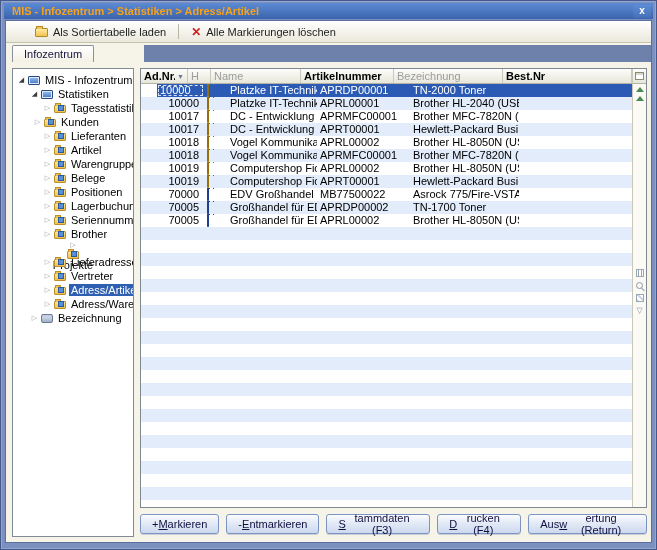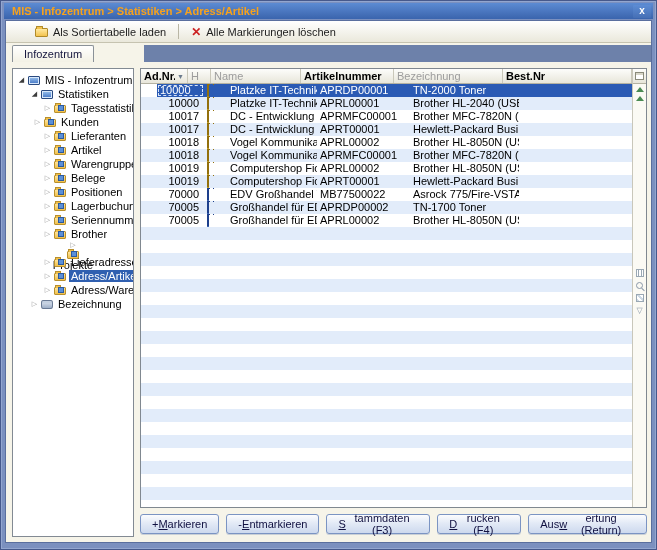--- a/index.html
+++ b/index.html
@@ -241,20 +241,25 @@
           <div class="tree-item" style=" flex-direction: column;">
             <span class="tree-glyph">▷</span>
             <span class="tree-icon icon-folder"></span>
             <span class="tree-label">Projekte</span>
           </div>
           <div class="tree-item" style="padding-left: 30px;">
             <span class="tree-glyph">▷</span>
             <span class="tree-icon icon-folder"></span>
             <span class="tree-label">Lieferadressen</span>
           </div>
+          <div class="tree-item" style="padding-left: 30px;">
+            <span class="tree-glyph">▷</span>
+            <span class="tree-icon icon-folder"></span>
+            <span class="tree-label">Vertreter</span>
+          </div>
           <div class="tree-item selected" style="padding-left: 30px;">
             <span class="tree-glyph">▷</span>
             <span class="tree-icon icon-folder"></span>
             <span class="tree-label">Adress/Artikel</span>
           </div>
           <div class="tree-item" style="padding-left: 30px;">
             <span class="tree-glyph">▷</span>
             <span class="tree-icon icon-folder"></span>
             <span class="tree-label">Adress/Warengruppen</span>
           </div>

